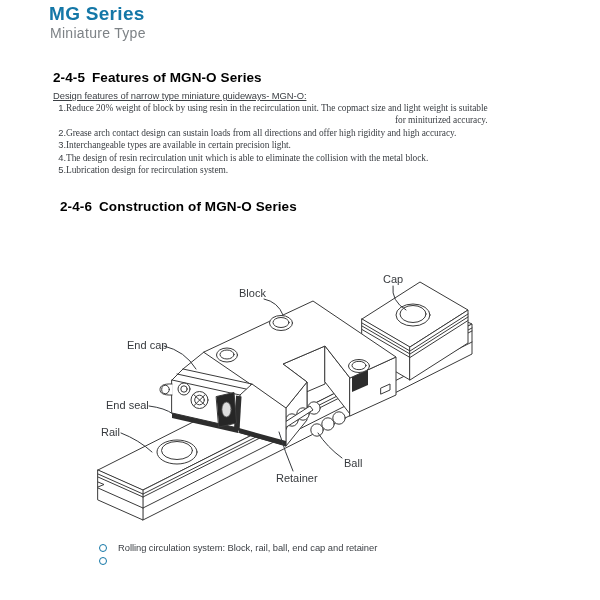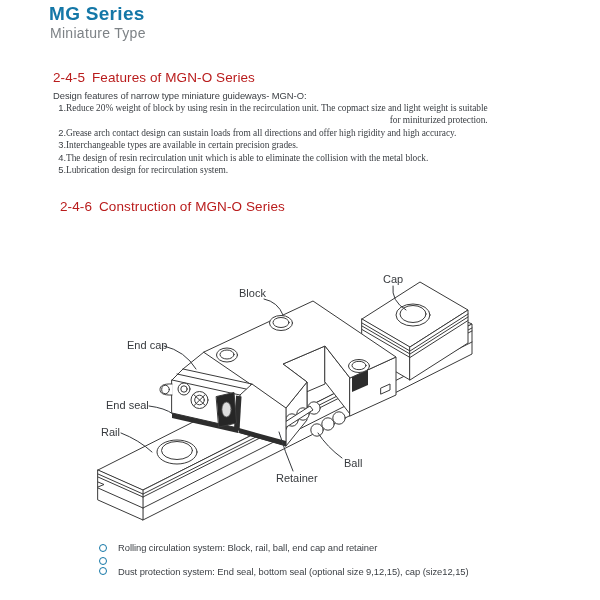--- a/index.html
+++ b/index.html
@@ -1,26 +1,26 @@
 <!DOCTYPE html>
 <html><head>
 <meta charset="utf-8">
 <style>
   html,body{margin:0;padding:0;background:#fff;}
   .page{position:relative;width:559px;height:600px;background:#ffffff;overflow:hidden;
         font-family:"Liberation Sans",sans-serif;color:#3b3f44;text-align:right;}
   .title{position:absolute;left:49px;top:3px;font-size:19px;font-weight:bold;
          color:#1477a7;letter-spacing:.3px;}
   .subtitle{position:absolute;left:50px;top:25px;font-size:14px;color:#7d8286;letter-spacing:.3px;}
-  .sec-h{position:absolute;left:53px;font-size:13.5px;font-weight:normal;color:#b91c1c;letter-spacing:.1px;}
+  .sec-h{position:absolute;left:53px;font-size:13.5px;font-weight:bold;color:#000000;letter-spacing:.1px;}
   #h-features{top:70px;}
   #h-construction{top:199px;margin-left:7px;}
   .sec-h .num{margin-right:7px;}
   .body-text{font-size:9.4px;line-height:12.45px;letter-spacing:-.05px;color:#3b3f44;}
-  .intro{position:absolute;left:53px;top:90px;white-space:nowrap;}
+  .intro{position:absolute;left:53px;top:90px;white-space:nowrap;text-decoration:underline;}
   .feat-list{position:absolute;left:53px;top:102px;}
   .feat-item{display:flex;}
   .feat-item .inum{width:13px;flex:none;}
   .feat-item .lines div{white-space:nowrap;font-family:Liberation Serif, serif;}
   .diagram{position:absolute;left:0;top:0;}
   .notes{position:absolute;left:99px;top:541px;}
   .note{display:flex;}
   .note .ring{width:6px;height:6px;border:1.7px solid #1477a7;border-radius:50%;
               margin:2.6px 11px 0 0;flex:none;background:#fff;}
   .note .ntext{font-size:9.4px;line-height:13.1px;letter-spacing:-.05px;}
@@ -38,33 +38,33 @@
     <span class="num">2-4-5</span><span>Features of MGN-O Series</span>
   </div>
 
   <div class="intro body-text">Design features of narrow type miniature guideways- MGN-O:</div>
 
   <div class="feat-list body-text">
     <div class="feat-item">
       <span class="inum">1.</span>
       <span class="lines">
         <div>Reduce 20% weight of block by using resin in the recirculation unit. The copmact size and light weight is suitable</div>
-        <div>for miniturized protection.</div>
+        <div>for miniturized accuracy.</div>
       </span>
     </div>
     <div class="feat-item">
       <span class="inum">2.</span>
       <span class="lines">
           <div>Grease arch contact design can sustain loads from all directions and offer high rigidity and high accuracy.</div>
         </span>
     </div>
     <div class="feat-item">
       <span class="inum">3.</span>
       <span class="lines">
-          <div>Interchangeable types are available in certain precision grades.</div>
+          <div>Interchangeable types are available in certain precision light.</div>
         </span>
     </div>
     <div class="feat-item">
       <span class="inum">4.</span>
       <span class="lines">
           <div>The design of resin recirculation unit which is able to eliminate the collision with the metal block.</div>
         </span>
     </div>
     <div class="feat-item">
       <span class="inum">5.</span>
@@ -183,21 +183,15 @@
       <span class="ring"></span>
       <span class="ntext">
           <div>Rolling circulation system: Block, rail, ball, end cap and retainer</div>
         </span>
     </div>
     <div class="note">
       <span class="ring"></span>
       <span class="ntext">
       </span>
     </div>
-    <div class="note">
-      <span class="ring"></span>
-      <span class="ntext">
-          <div>Dust protection system: End seal, bottom seal (optional size 9,12,15), cap (size12,15)</div>
-        </span>
-    </div>
   </div>
 
 </div>
 
 </body></html>

